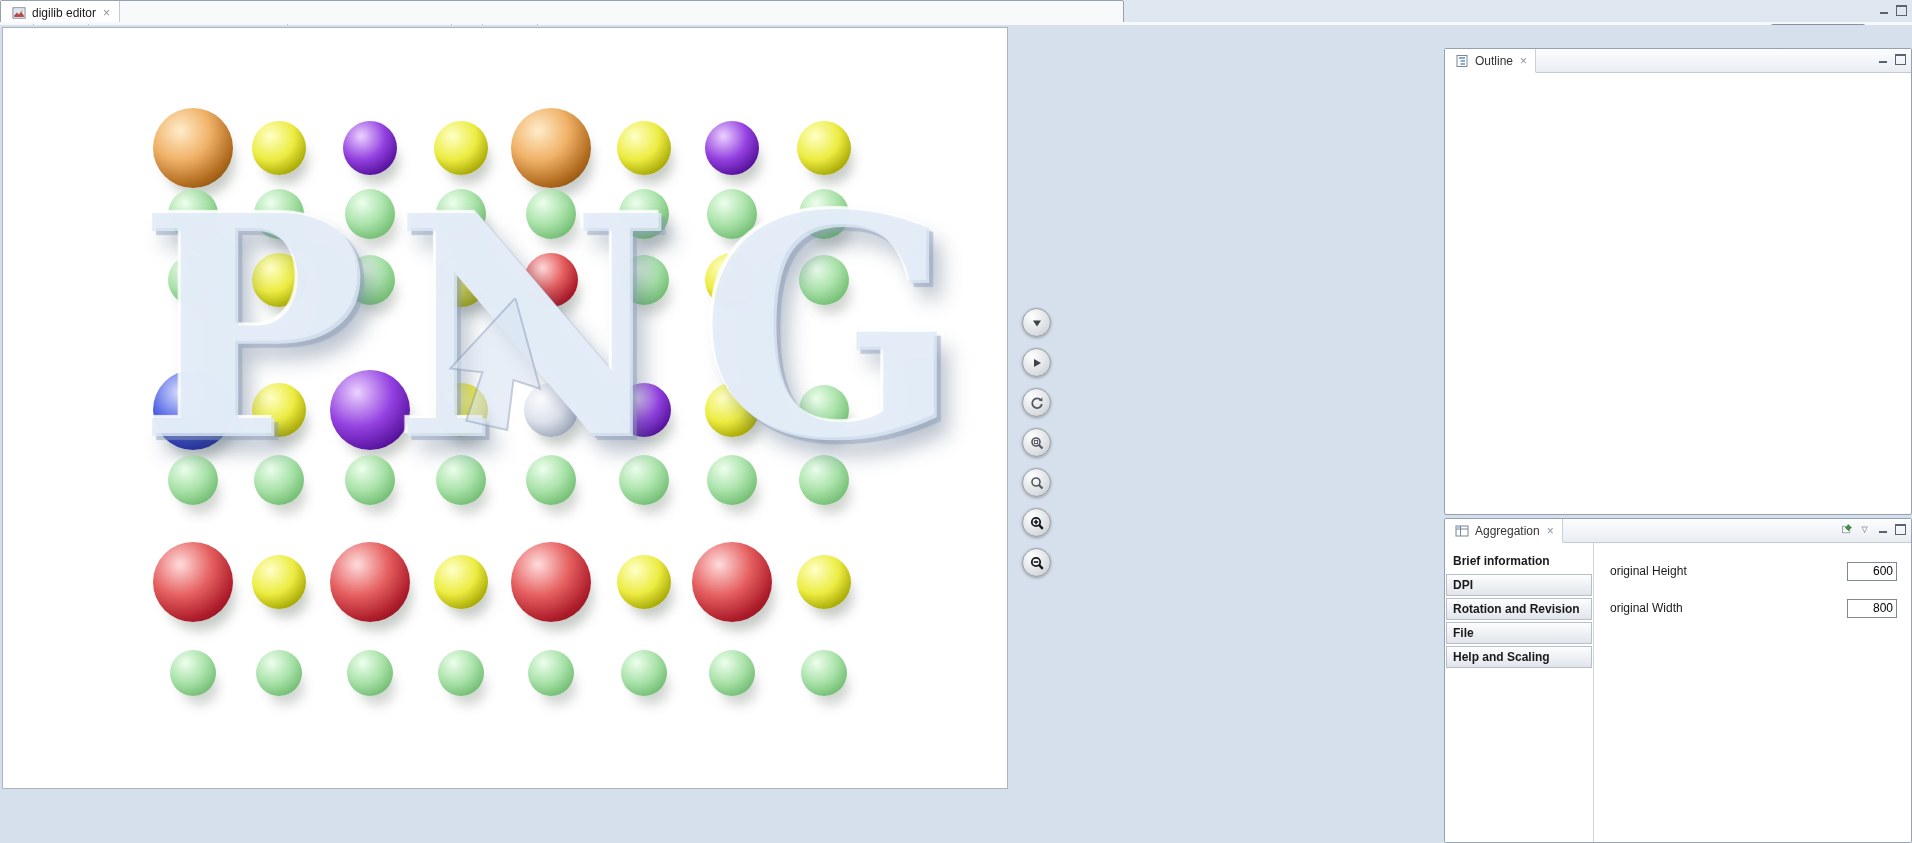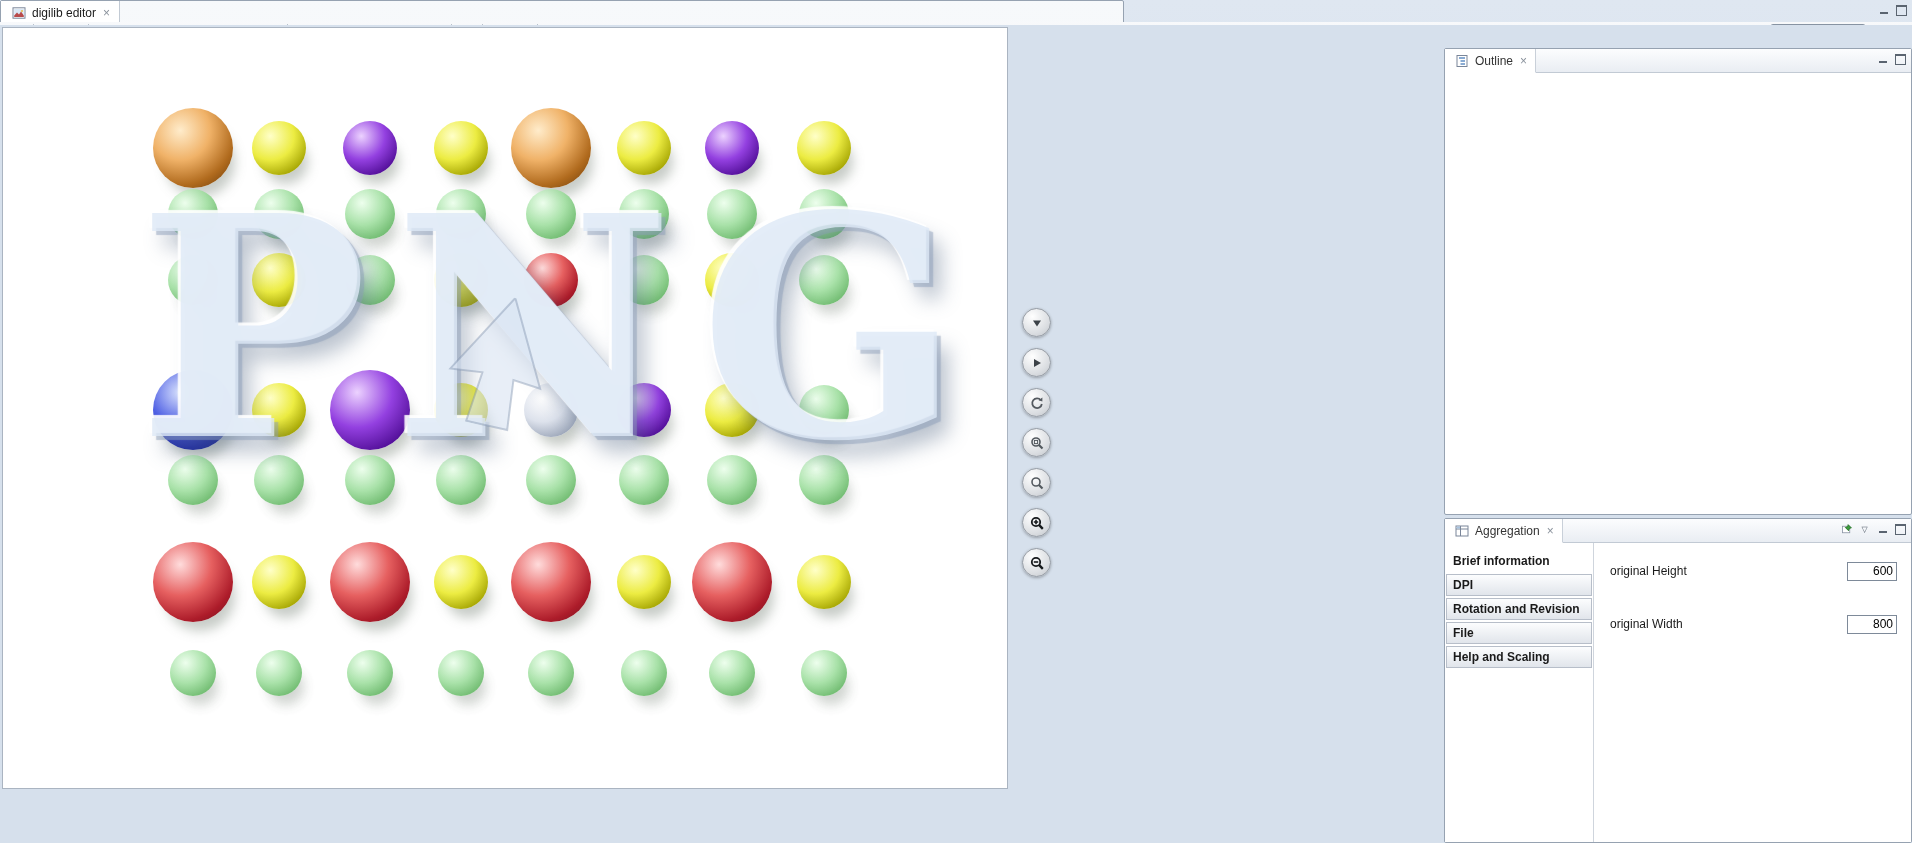--- a/index.html
+++ b/index.html
@@ -1197,21 +1197,21 @@
           <div class="acc-item">DPI</div>
           <div class="acc-item">Rotation and Revision</div>
           <div class="acc-item">File</div>
           <div class="acc-item">Help and Scaling</div>
         </div>
       <div id="prop-fields">
           <div class="prop-row" style="top: 18px;">
             <span>original Height</span>
             <input class="prop-input" value="600" style="">
           </div>
-          <div class="prop-row" style="top: 55px; margin-top: 16px;">
+          <div class="prop-row" style="top: 55px;">
             <span>original Width</span>
             <input class="prop-input" value="800" style="">
           </div>
         </div>
     </div>
   </div>
 
 </div>
 
 </body></html>

